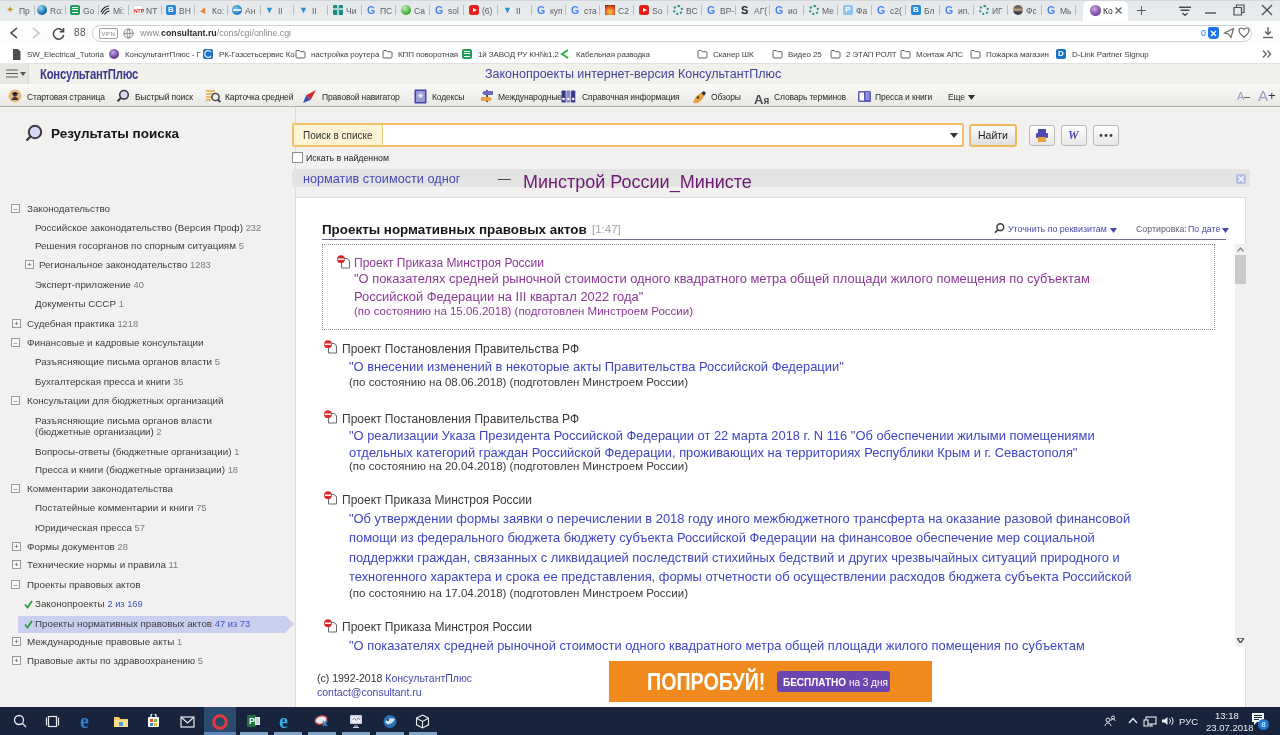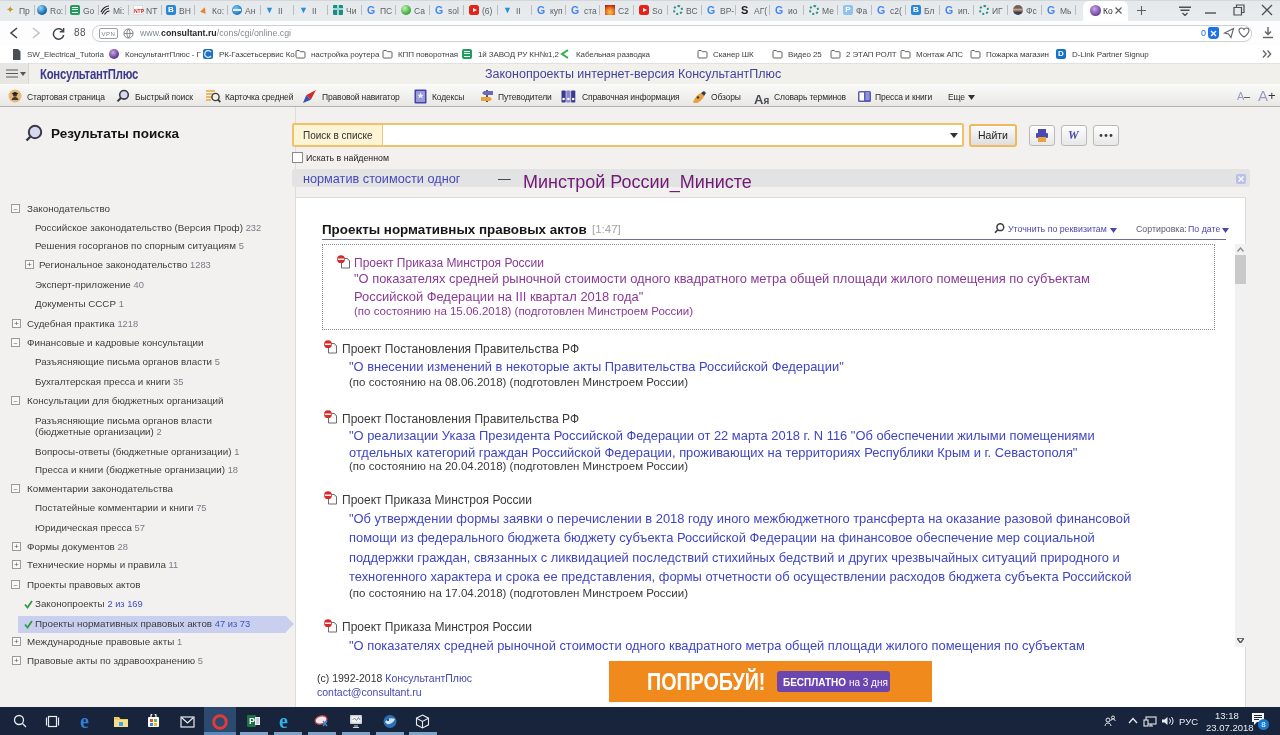--- a/index.html
+++ b/index.html
@@ -344,21 +344,21 @@
       <rect x="0.5" y="0.5" width="12" height="14" rx="1" fill="#4343ae"></rect>
       <rect x="2" y="2" width="9" height="11" rx="0.5" fill="#9a9ad8"></rect>
       <path d="M6.5 3.5l1 2.2h2.2L8 7.2l.7 2.2-2.2-1.3-2.2 1.3L5 7.2 3.3 5.7h2.2z" fill="#eaeaf8"></path>
     </svg></span>
 <span class="a tt" style="left:432px">Кодексы</span>
 <span class="a" style="left:479px;top:89px"><svg width="16" height="14" viewBox="0 0 16 14">
       <rect x="7" y="1" width="2" height="12" fill="#555"></rect>
       <path d="M14 2H5L3 4l2 2h9z" fill="#6a6ac0"></path>
       <path d="M2 8h9l2 2-2 2H2z" fill="#e8a33d"></path>
     </svg></span>
-<span class="a tt" style="left:498px">Путеводители</span>
+<span class="a tt" style="left:498px">Международные</span>
 <span class="a" style="left:561px;top:89px"><svg width="15" height="14" viewBox="0 0 15 14">
       <rect x="0.5" y="1.5" width="4.2" height="12" rx="0.8" fill="#3a3a8c"></rect>
       <rect x="5.3" y="1.5" width="4.2" height="12" rx="0.8" fill="#8888c8"></rect>
       <rect x="10.1" y="1.5" width="4.2" height="12" rx="0.8" fill="#3a3a8c"></rect>
       <circle cx="2.6" cy="10" r="1.3" fill="#fff"></circle>
       <circle cx="7.4" cy="10" r="1.3" fill="#fff"></circle>
       <circle cx="12.2" cy="10" r="1.3" fill="#fff"></circle>
     </svg></span>
 <span class="a tt" style="left:582px">Справочная информация</span>
 <span class="a" style="left:692px;top:89px"><svg width="15" height="14" viewBox="0 0 15 14">
@@ -488,21 +488,21 @@
 <div class="a" style="left:322px;top:239px;width:904px;height:1px;background:#70708e"></div>
 <div class="a" style="left:322px;top:244px;width:893px;height:86px;border:1px dotted #8a8a8a"></div>
 <span class="a" style="left:337px;top:255px;width:13px;height:14px"><svg width="13" height="14" viewBox="0 0 13 14">
       <path d="M4.5 3.5h6l2 2V13h-8z" fill="#fff" stroke="#6a6a6a" stroke-width="1"></path>
       <path d="M10.5 3.5l2 2h-2z" fill="#9a9a9a"></path>
       <circle cx="4" cy="4.2" r="3.9" fill="#d92b2b"></circle>
       <rect x="0.8" y="3.5" width="6.4" height="1.5" fill="#fff" opacity=".92"></rect>
     </svg></span>
 <span class="a l1 pu" style="left:354px;top:255.5px">Проект Приказа Минстроя России</span>
 <span class="a l2 pu" style="left:354px;top:271px">"О показателях средней рыночной стоимости одного квадратного метра общей площади жилого помещения по субъектам</span>
-<span class="a l2 pu" style="left:354px;top:288.5px">Российской Федерации на III квартал 2018 года"</span>
+<span class="a l2 pu" style="left:354px;top:288.5px">Российской Федерации на III квартал 2022 года"</span>
 <span class="a l3 pu" style="left:354px;top:304.5px">(по состоянию на 15.06.2018) (подготовлен Минстроем России)</span>
 <span class="a" style="left:324px;top:340px;width:13px;height:14px"><svg width="13" height="14" viewBox="0 0 13 14">
       <path d="M4.5 3.5h6l2 2V13h-8z" fill="#fff" stroke="#6a6a6a" stroke-width="1"></path>
       <path d="M10.5 3.5l2 2h-2z" fill="#9a9a9a"></path>
       <circle cx="4" cy="4.2" r="3.9" fill="#d92b2b"></circle>
       <rect x="0.8" y="3.5" width="6.4" height="1.5" fill="#fff" opacity=".92"></rect>
     </svg></span>
 <span class="a l1" style="left:342px;top:341.5px">Проект Постановления Правительства РФ</span>
 <span class="a l2" style="left:349px;top:359px">"О внесении изменений в некоторые акты Правительства Российской Федерации"</span>
 <span class="a l3" style="left:349px;top:376px">(по состоянию на 08.06.2018) (подготовлен Минстроем России)</span>

